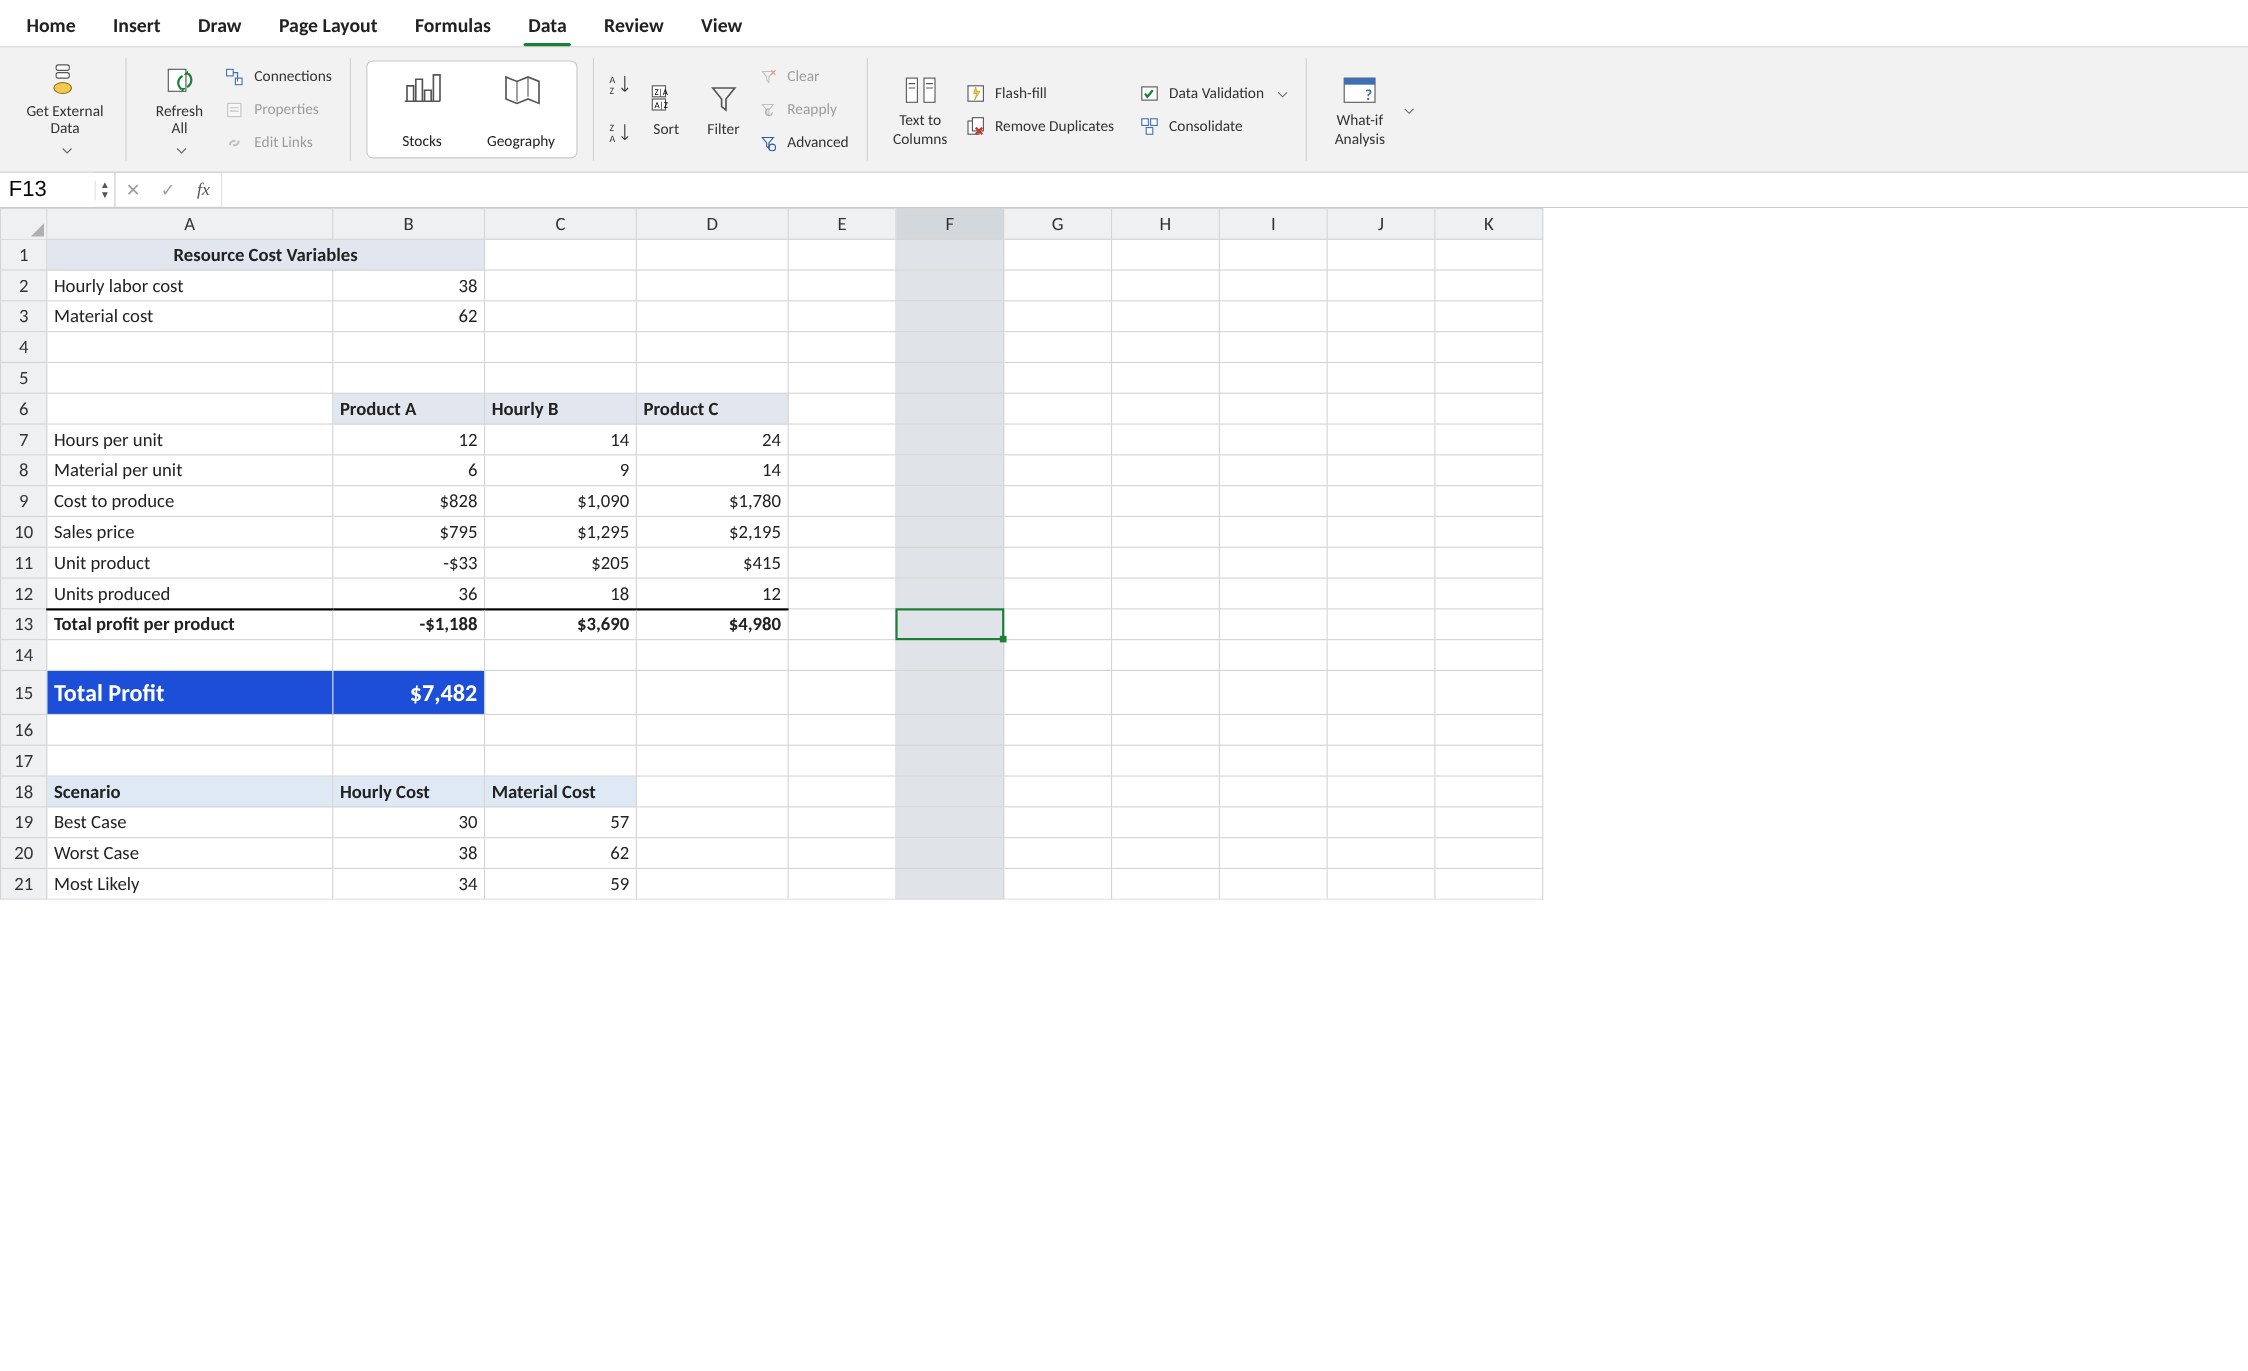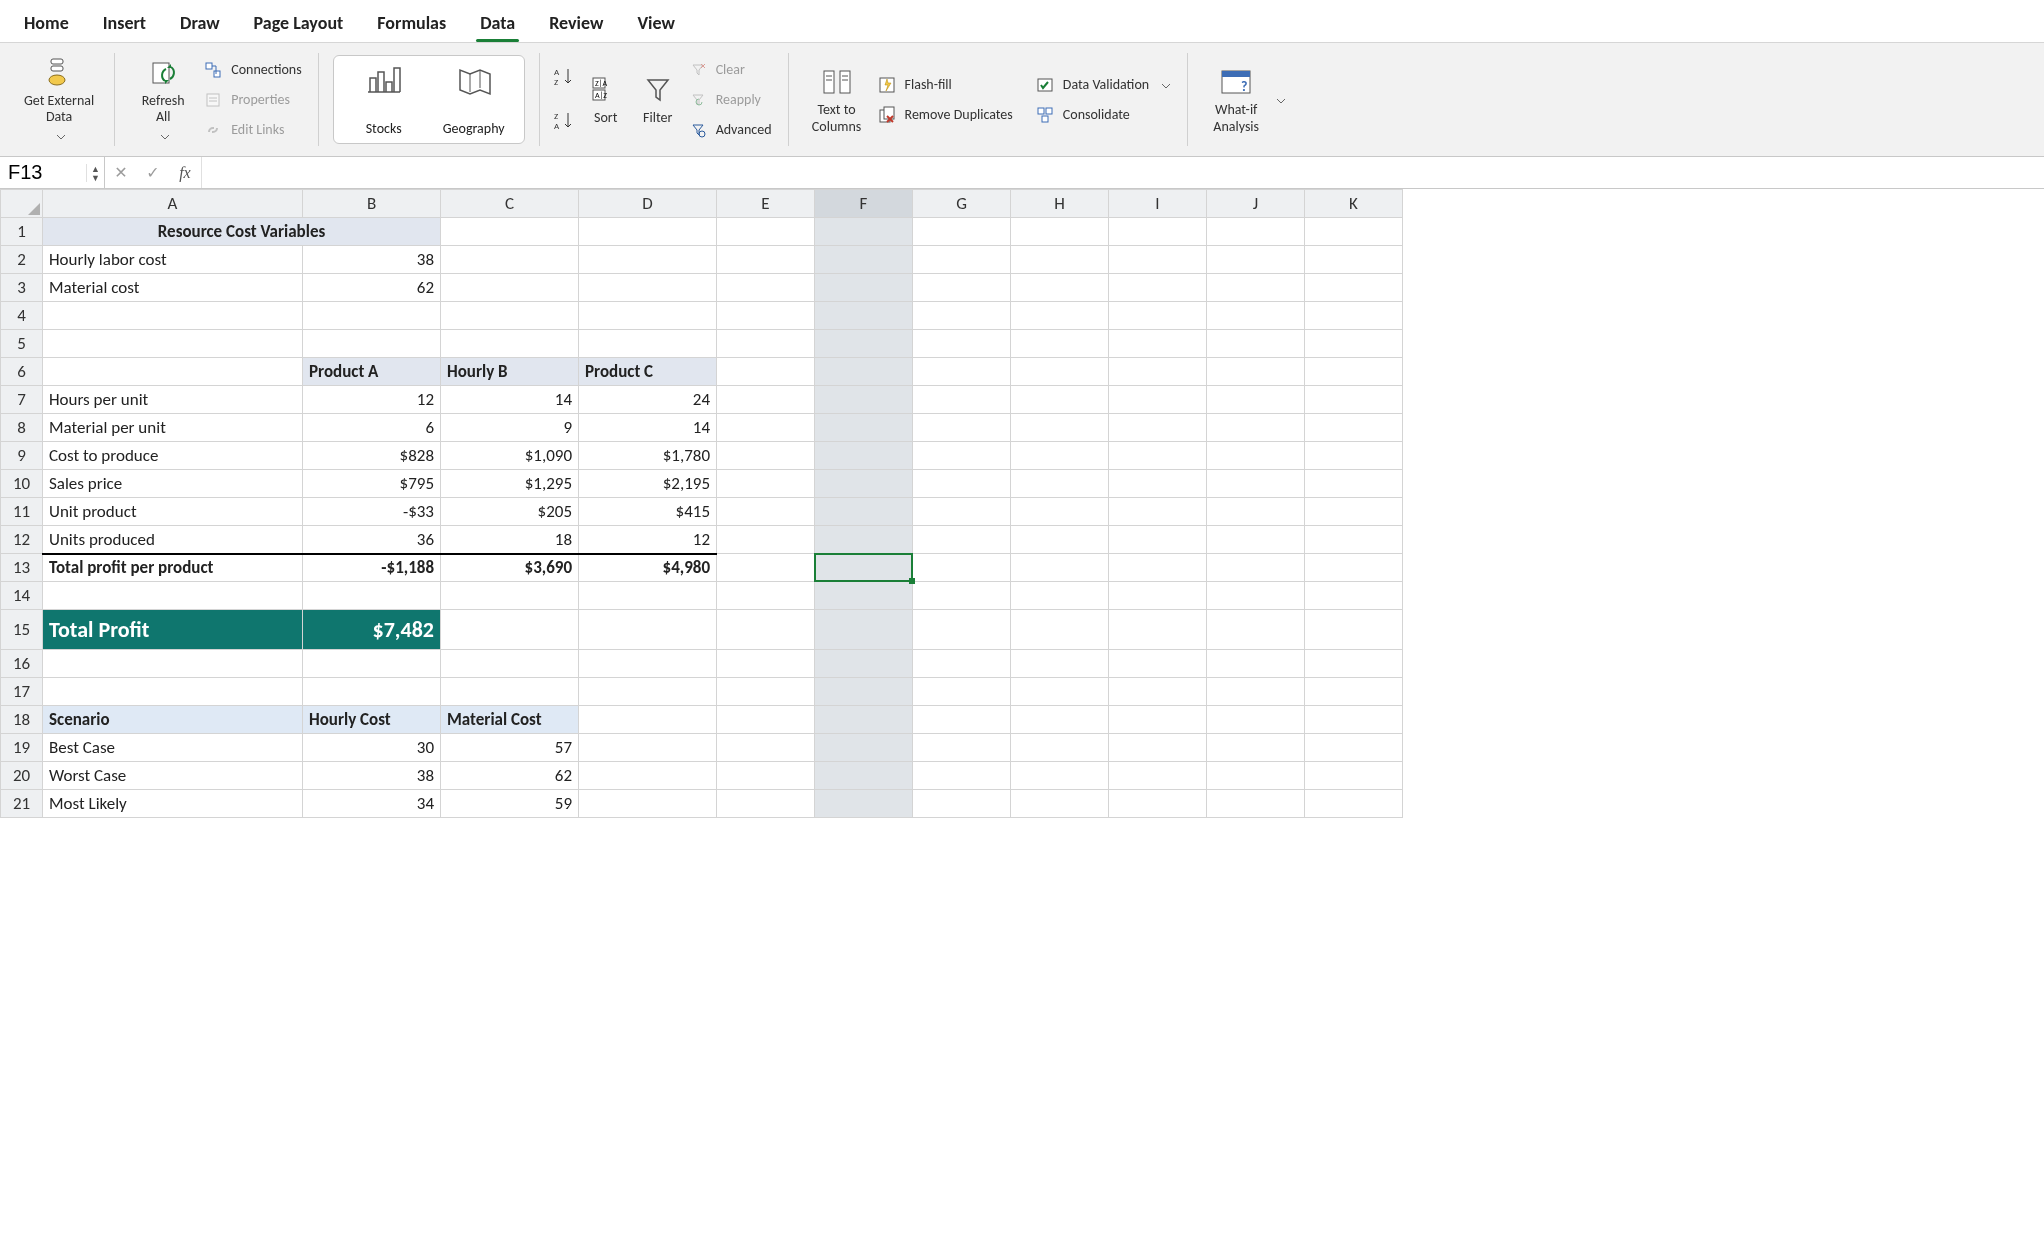--- a/index.html
+++ b/index.html
@@ -46,21 +46,21 @@
   th.colh { text-align:center; }
   th.rowh { width:42px; text-align:center; }
   td { padding:2px 6px; vertical-align:middle; }
   .selected-col { background:#e0e4e8; }
   .selected-col.colh { background:#d3d8dd; }
   .al-r { text-align:right; }
   .al-l { text-align:left; }
   .bold { font-weight:bold; }
   .hdr-fill { background:#e1e6ef; }
   .lbl-fill { background:#dfe9f5; }
-  .total-fill { background:#0f766e; color:#fff; }
+  .total-fill { background:#1d4ed8; color:#fff; }
   .bt-thick { border-top:2px solid #000 !important;margin-left:16px; }
   .sel-cell { position:relative; }
   .sel-cell::after {
     content:""; position:absolute; inset:-1px; border:2px solid #1a7f37; pointer-events:none;
   }
   .sel-cell::before {
     content:""; position:absolute; right:-3px; bottom:-3px; width:6px; height:6px; background:#1a7f37; pointer-events:none;
   }
 </style>
 </head>

